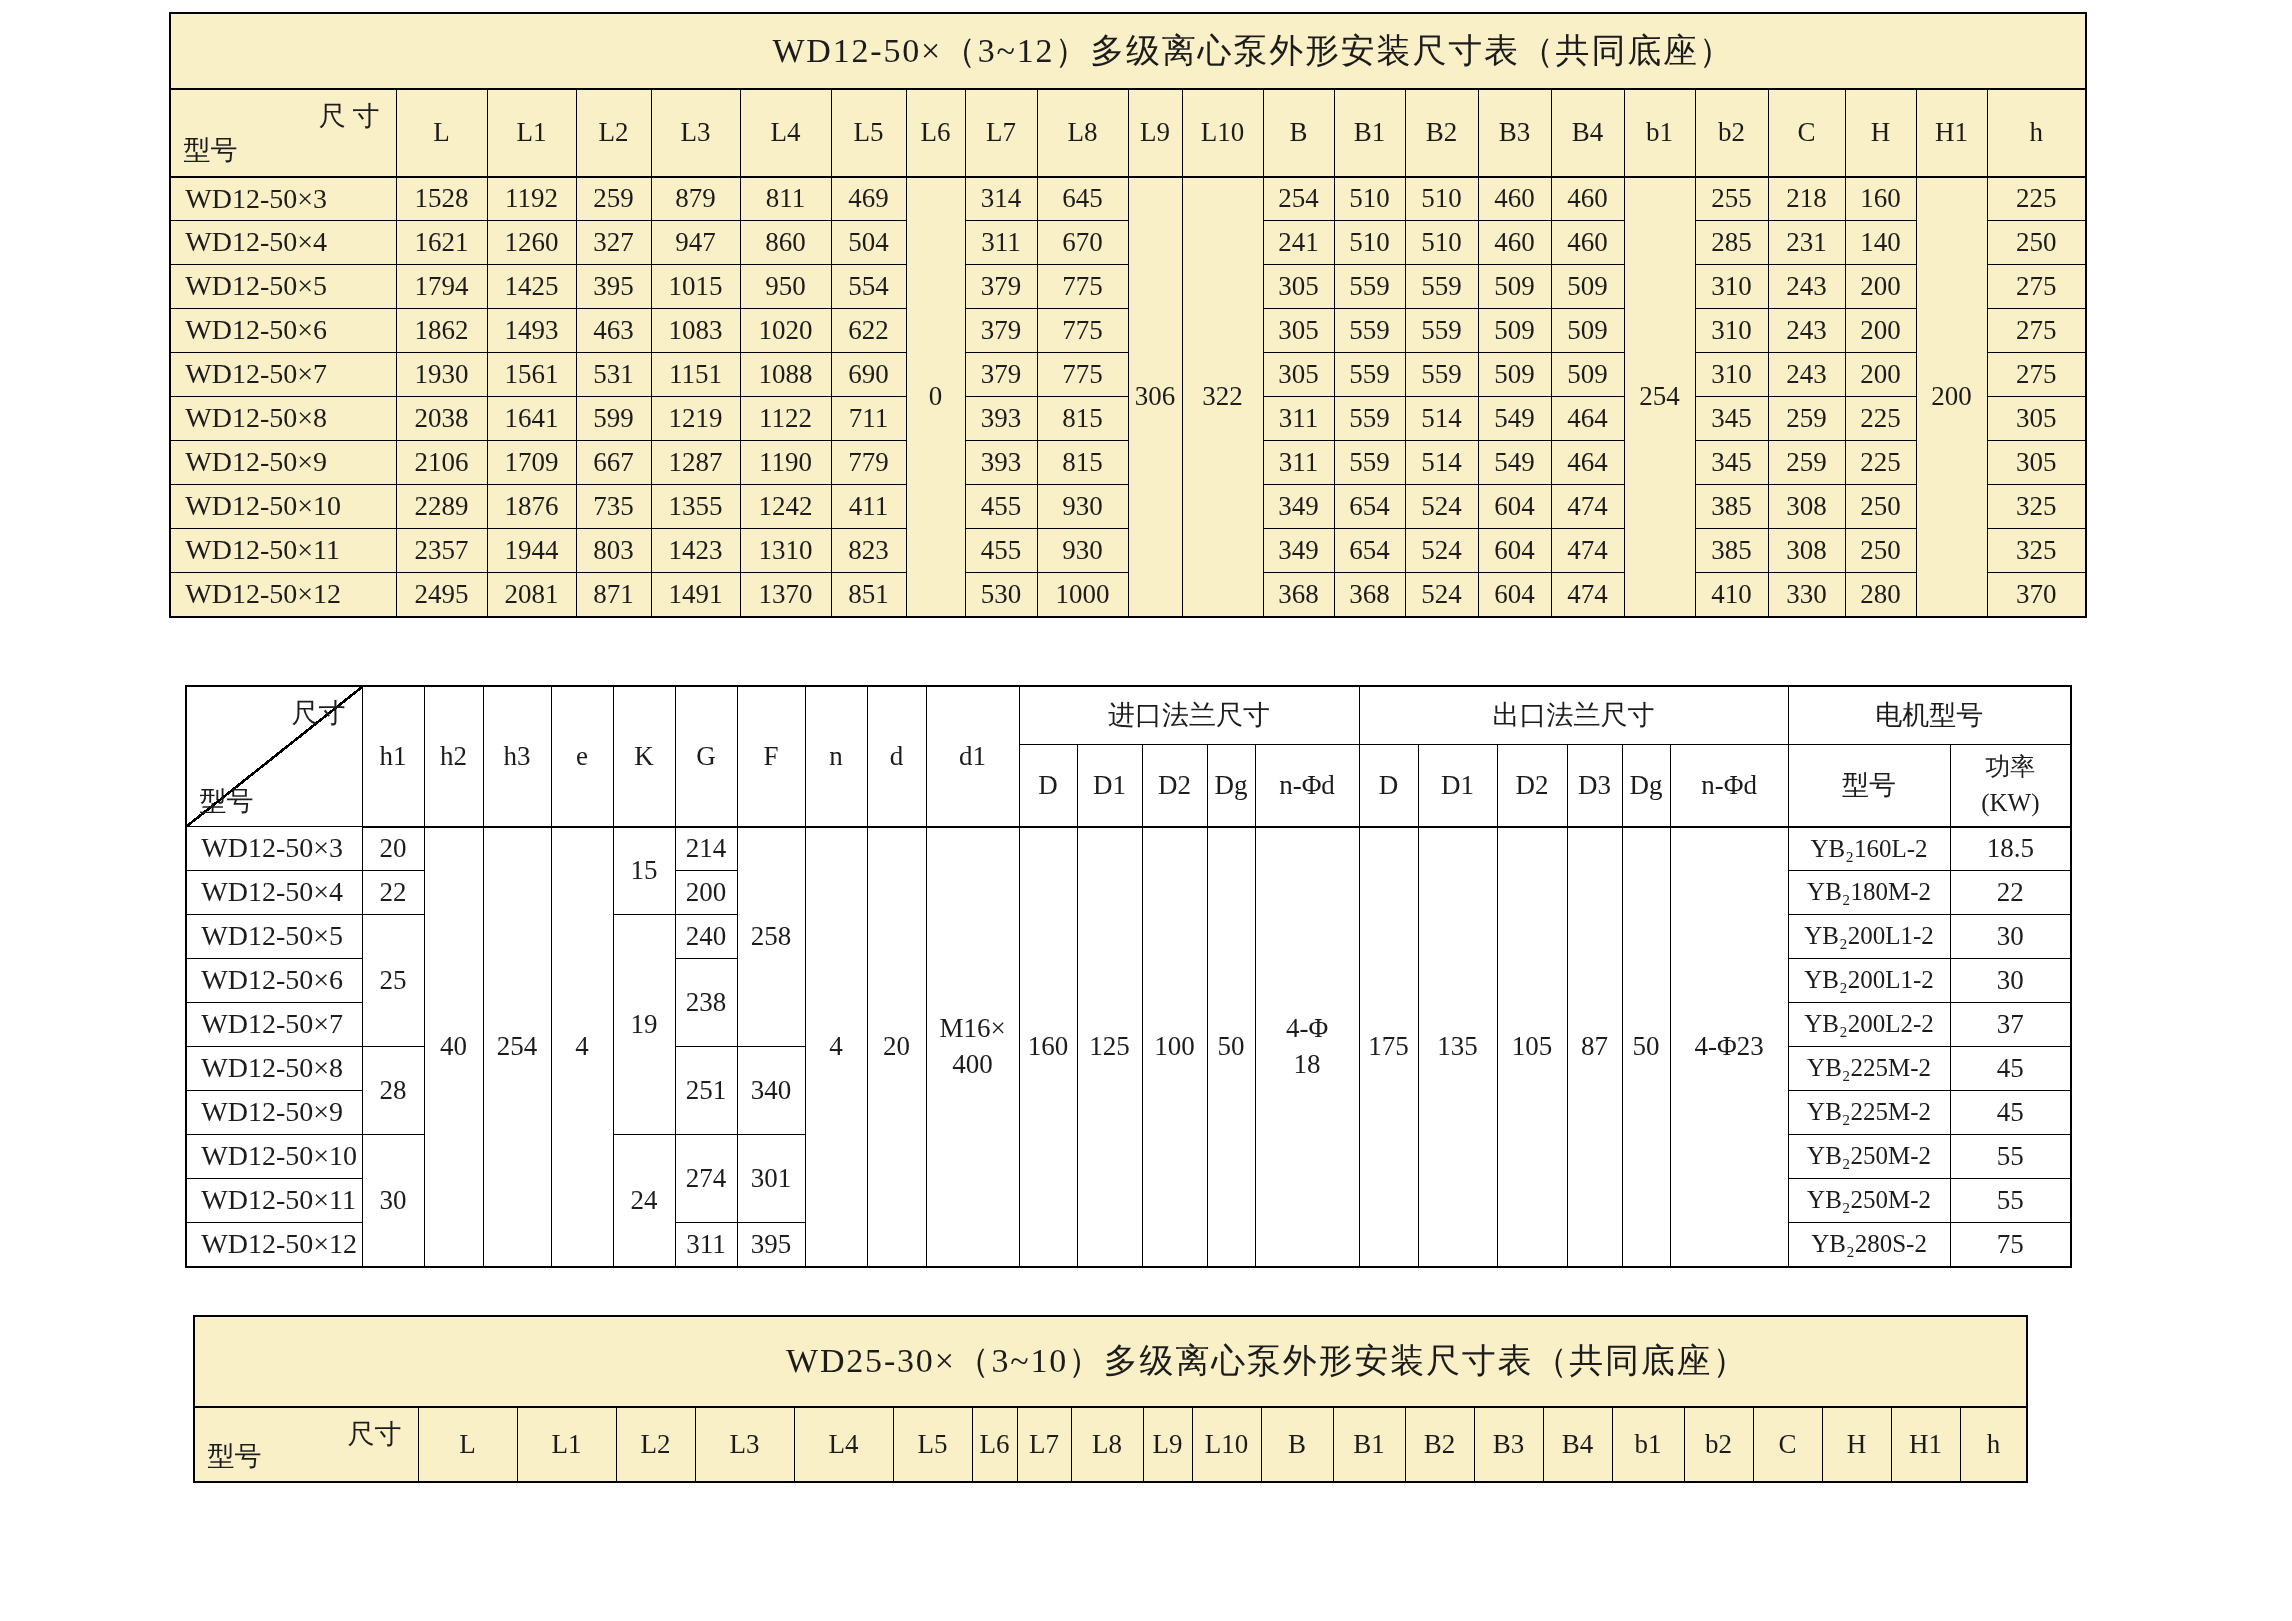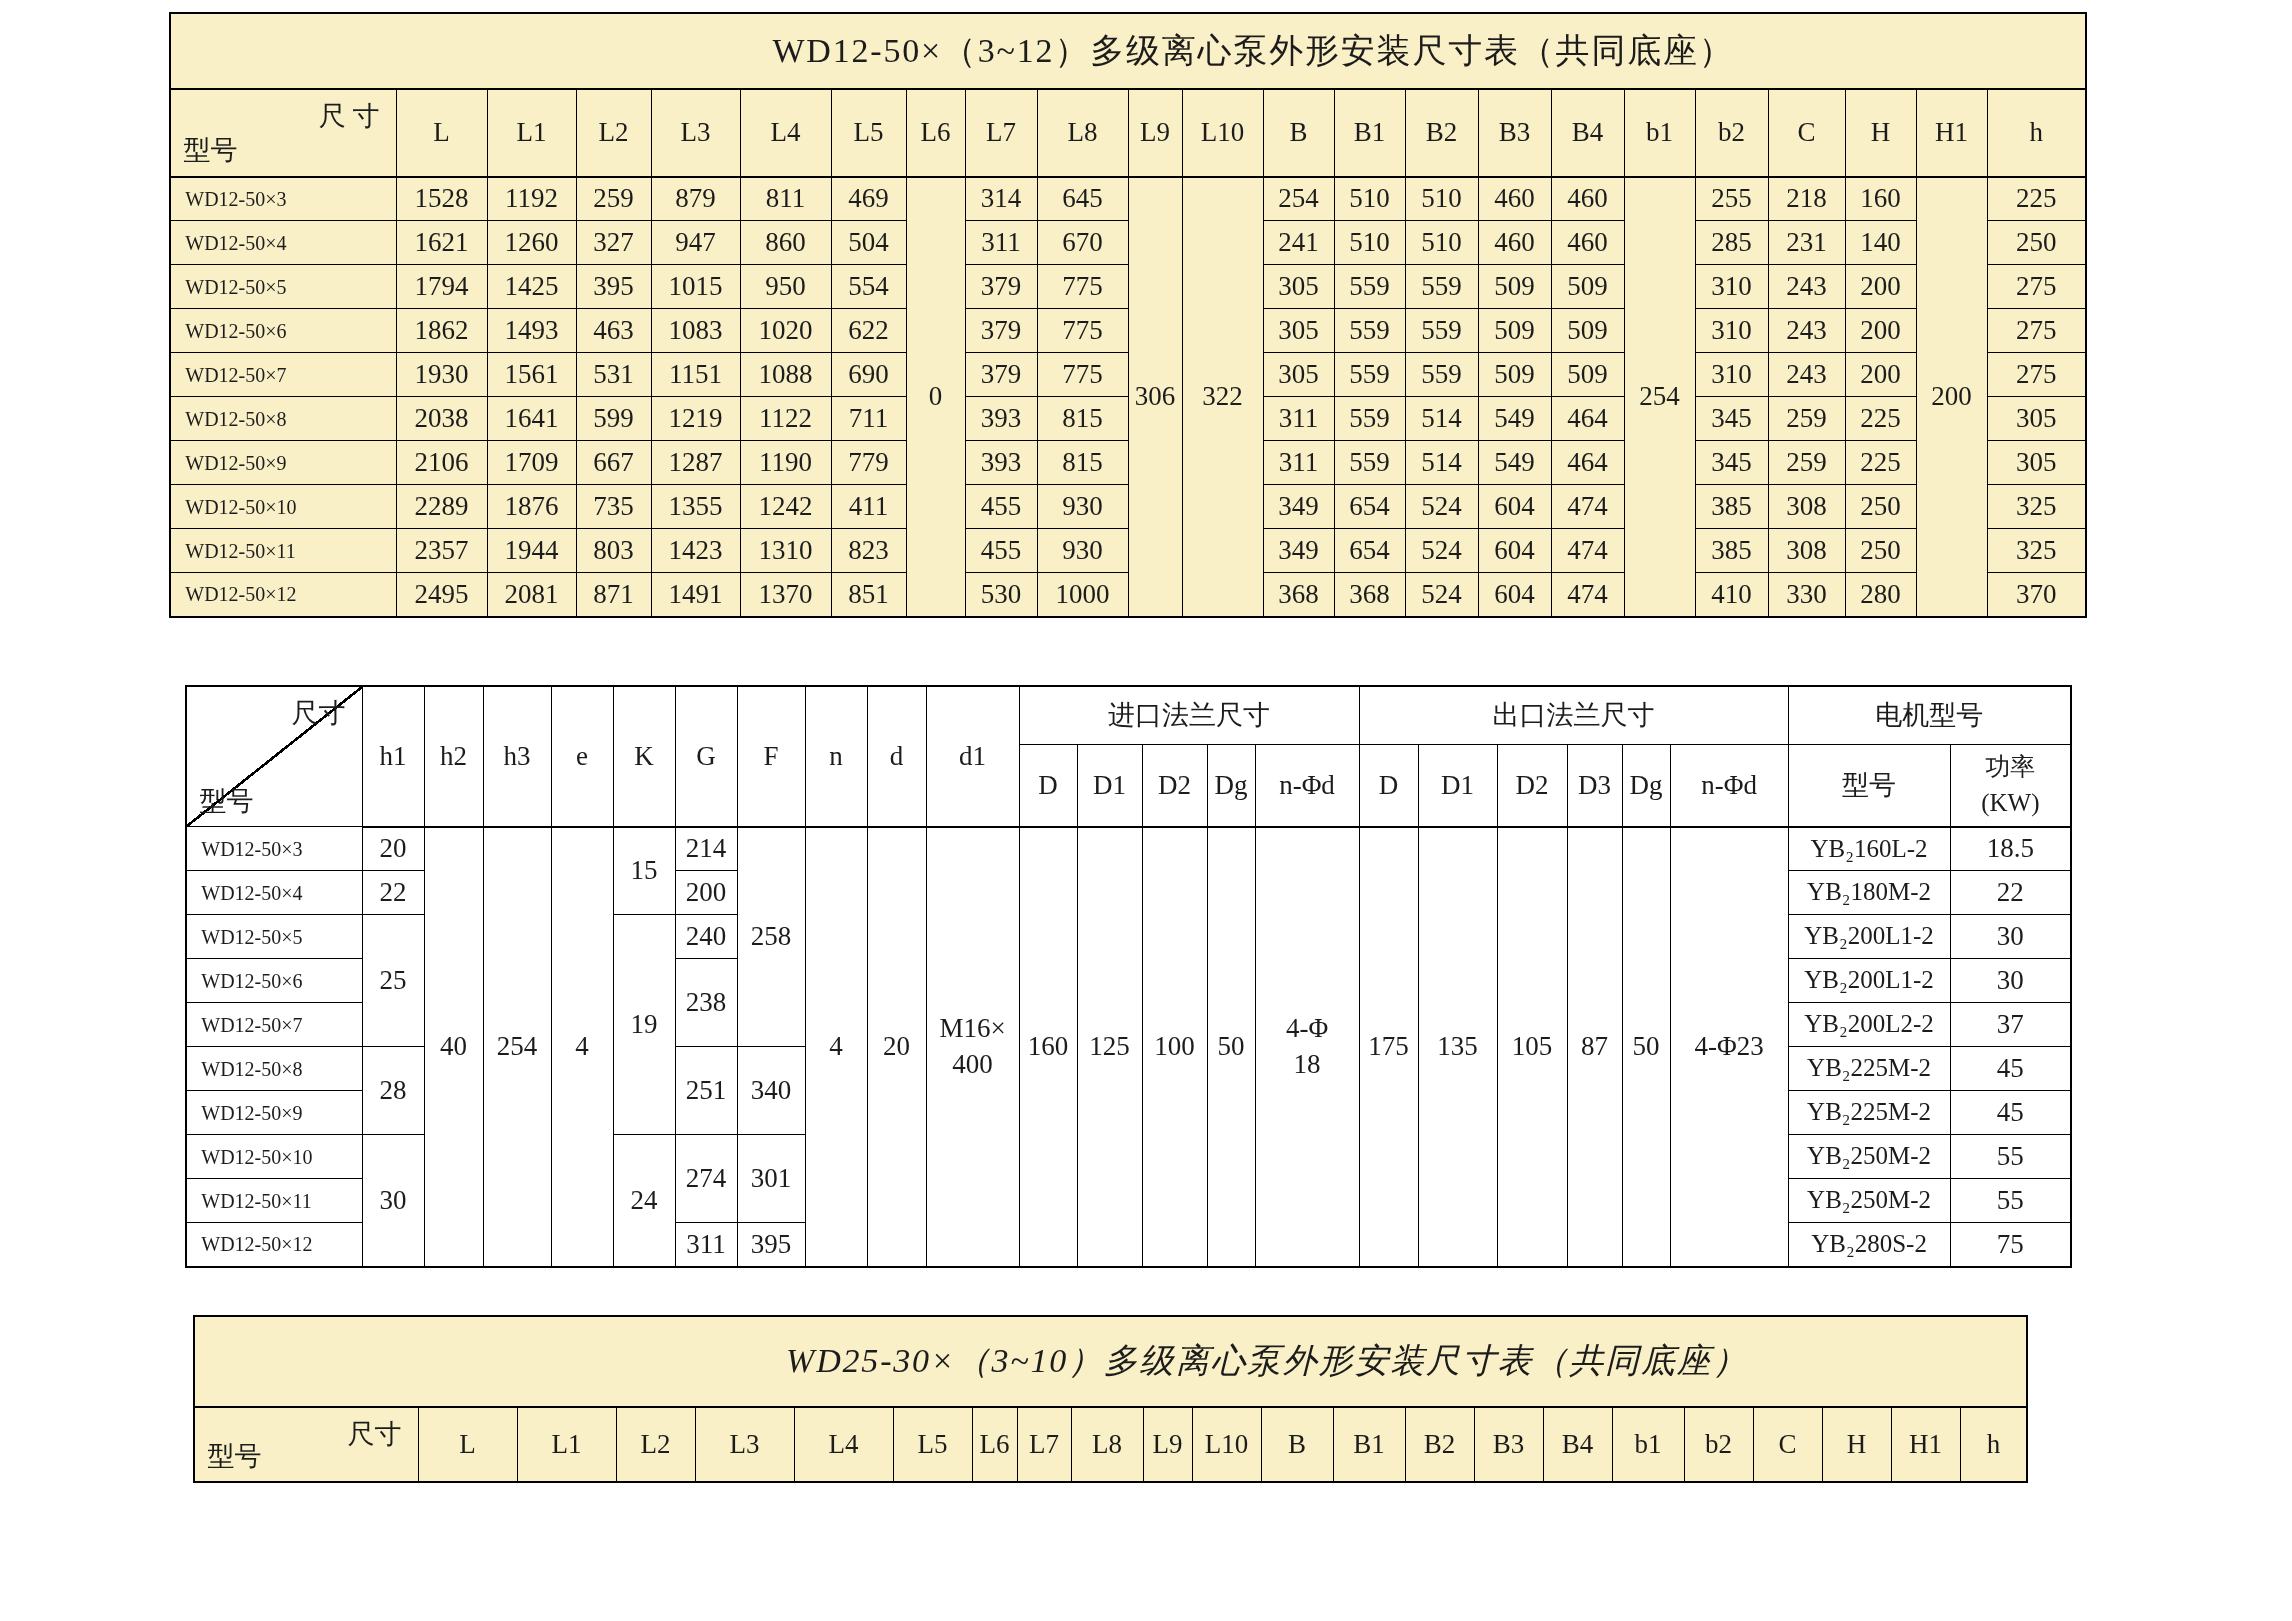--- a/index.html
+++ b/index.html
@@ -14,26 +14,26 @@
   td{
     border:1.8px solid #000;text-align:center;vertical-align:middle;
     font-size:27px;padding:0;line-height:1.3;white-space:pre-line;overflow:hidden;
   }
   .t1,.t3{background:#faf0c8;}
   .t2{background:#ffffff;}
   .title{
     font-size:34px;letter-spacing:1.8px;border-bottom:2.7px solid #000;
   }
   .t1 .title{text-indent:251px;}
-  .t3 .title{text-indent:313px;font-style:italic;}
+  .t3 .title{text-indent:313px;}
   .hd{border-bottom:2.7px solid #000;}
   .hd2{border-bottom:2.7px solid #000;}
   .grp{height:57px;}
   .pw{font-size:25px;line-height:1.45;}
-  .model{text-align:left;padding-left:14.3px;font-size:20px;}
+  .model{text-align:left;padding-left:14.3px;font-size:28px;}
   .mtr{font-size:25px;}
   .corner{position:relative;}
   .corner .ct{position:absolute;top:9px;right:16px;}
   .corner .cb{position:absolute;bottom:7.2px;left:12.5px;}
   .diag{
     background-image:linear-gradient(to bottom right,
       transparent calc(50% - 1.3px),#000 calc(50% - 1.3px),
       #000 calc(50% + 1.3px),transparent calc(50% + 1.3px));
   }
 </style>

